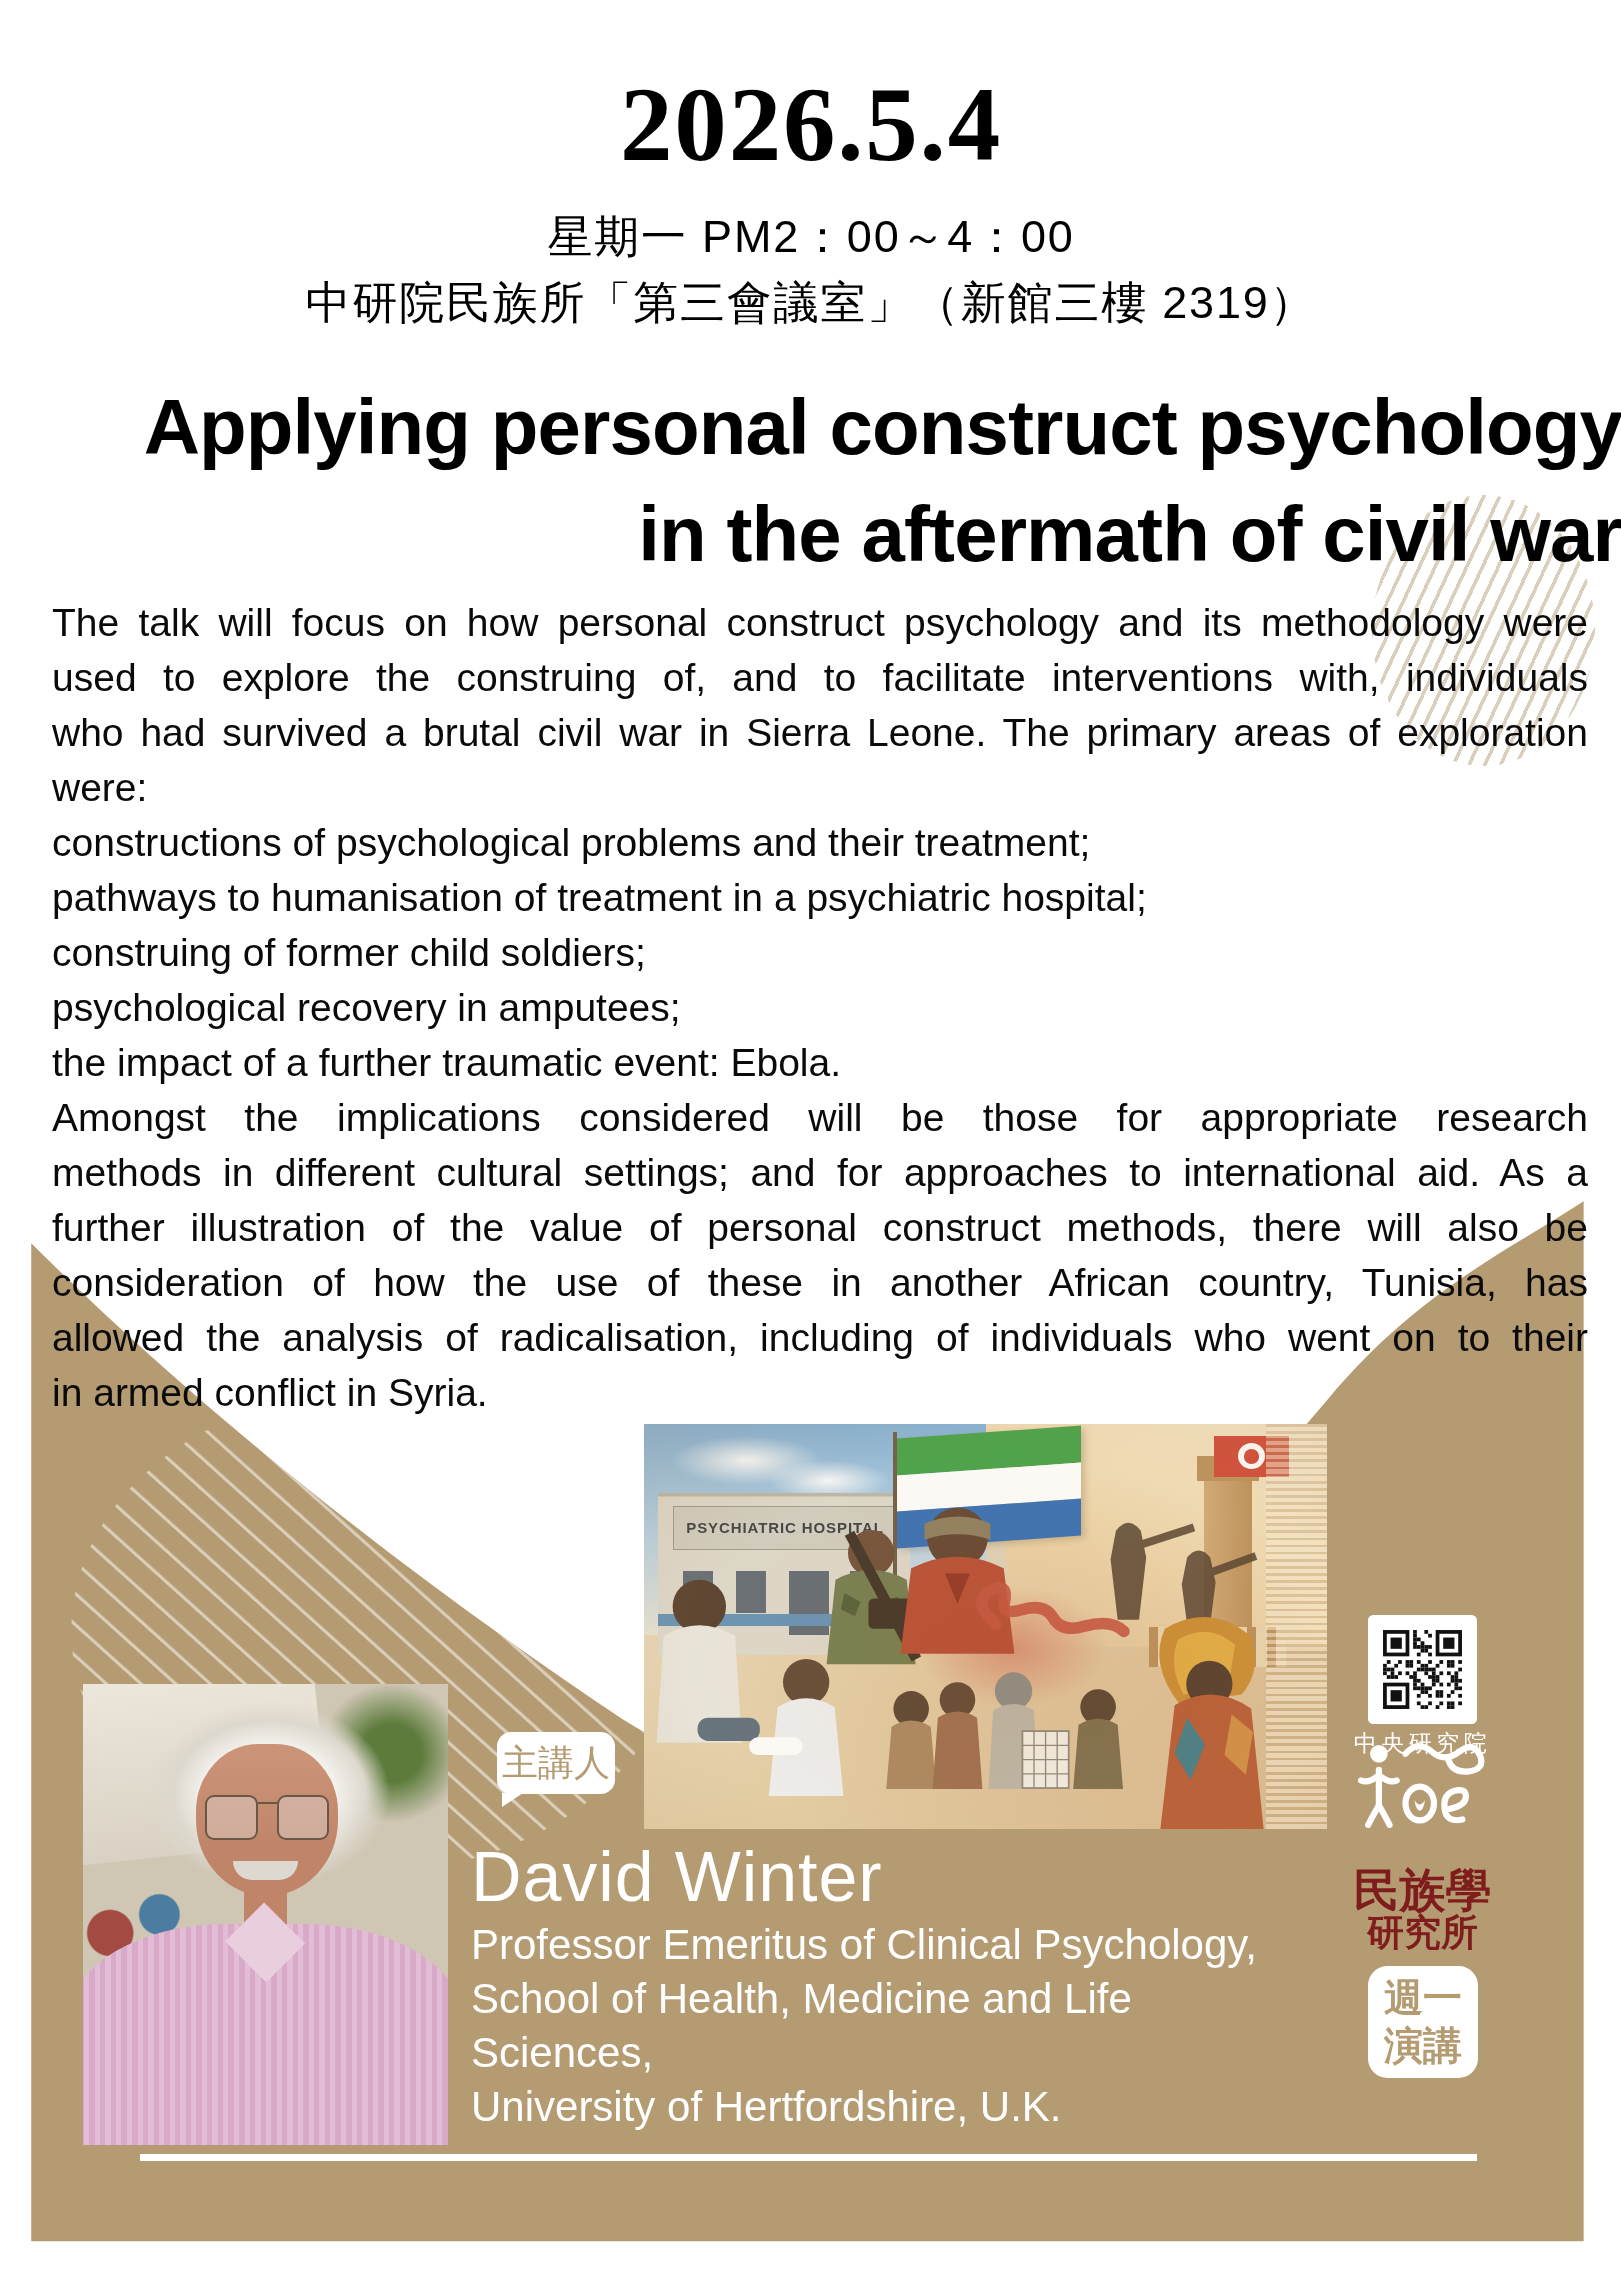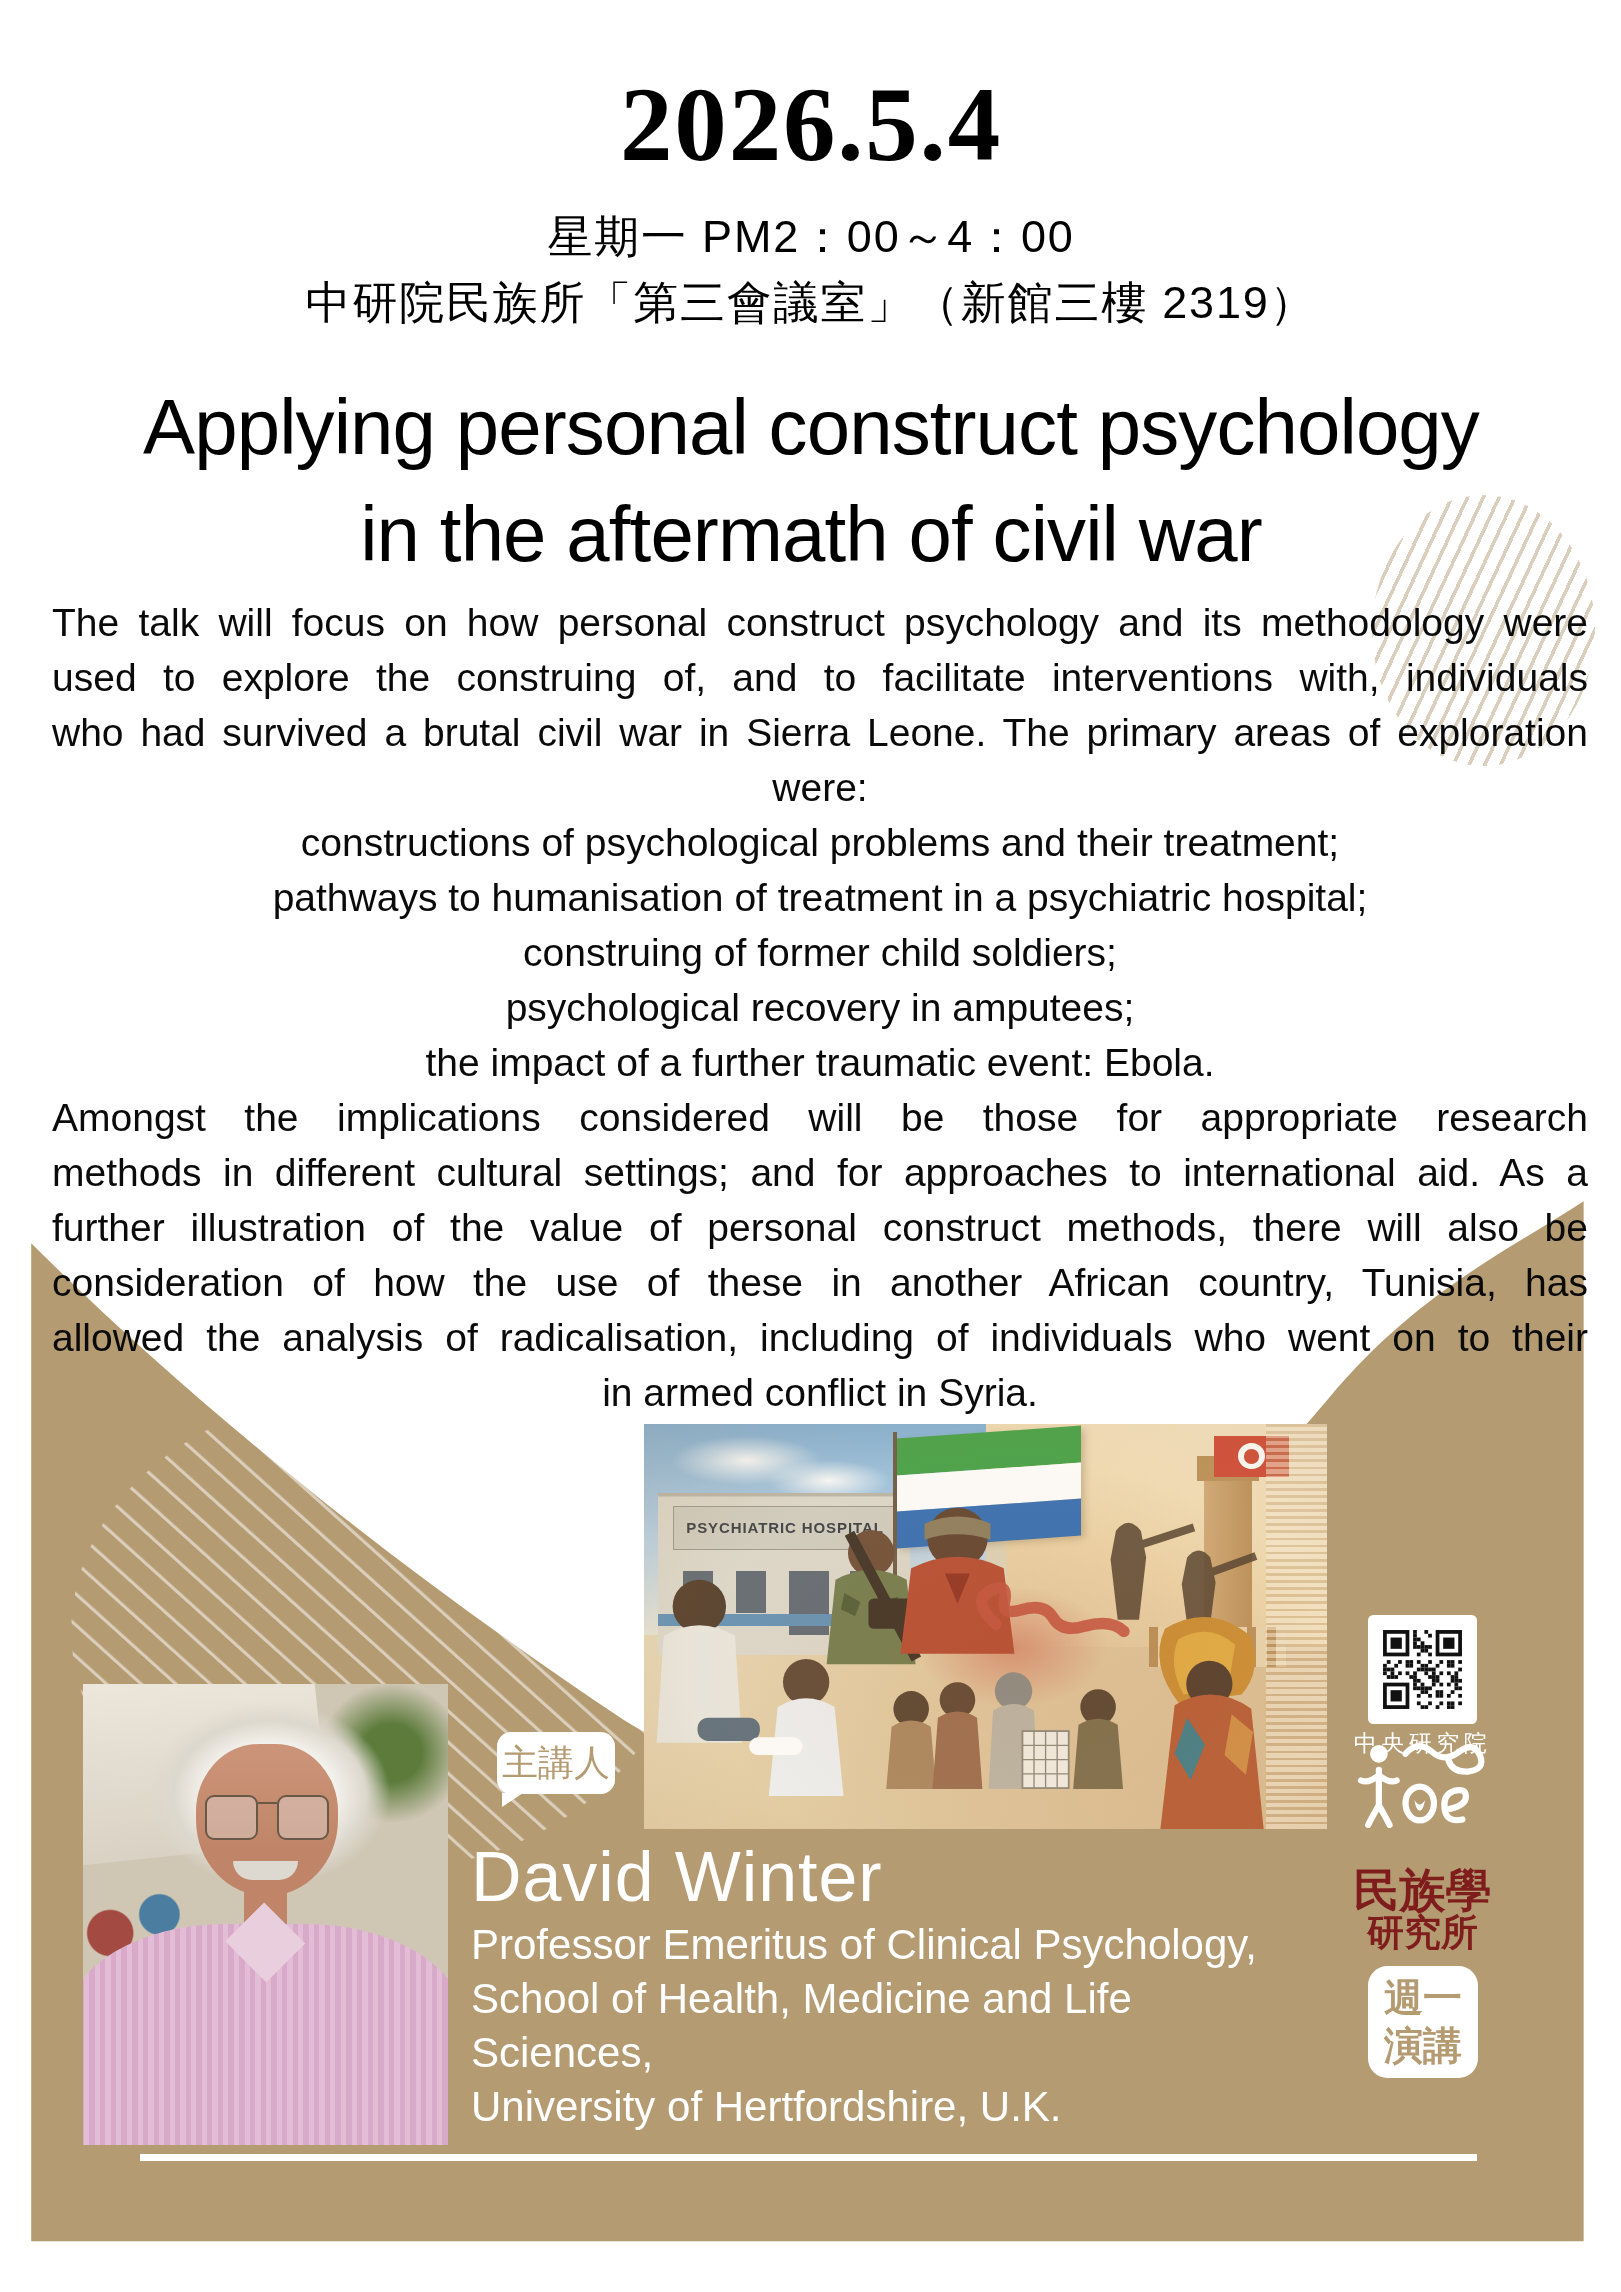--- a/index.html
+++ b/index.html
@@ -6,26 +6,26 @@
   .page{position:relative;width:1622px;height:2293px;background:#ffffff;overflow:hidden;
         font-family:"Liberation Sans",sans-serif;}
   .abs{position:absolute;}
 
   
   .date{left:0;right:0;top:64px;text-align:center;font-family:"Liberation Serif",serif;
         font-weight:700;font-size:105px;letter-spacing:1.8px;color:#000;}
   .cjk-line{left:0;right:0;text-align:center;color:#000;font-size:45px;letter-spacing:1.8px;}
   .cjk-1{top:207px;}
   .cjk-2{top:273px;}
-  .title{left:0;right:0;text-align:center;color:#000;font-weight:400;line-height:107px;
+  .title{left:0;right:0;text-align:right;color:#000;font-weight:700;line-height:107px;
          font-size:78px;letter-spacing:-0.9px;top:374px;}
 
   
   .abstract{left:52px;top:595px;width:1536px;font-size:39px;line-height:55px;color:#0a0a0a;}
-  .abstract .ln{width:100%;text-align:center;}
+  .abstract .ln{width:100%;}
   .abstract .just{text-align:justify;text-align-last:justify;}
 
   
   svg.bgshape{left:0;top:0;}
 
   
   .hatch-blob{left:1372px;top:495px;width:223px;height:271px;border-radius:50%;
     background:repeating-linear-gradient(115deg,#d9cfbc 0 3.6px,transparent 3.6px 14.3px);}
 
   

